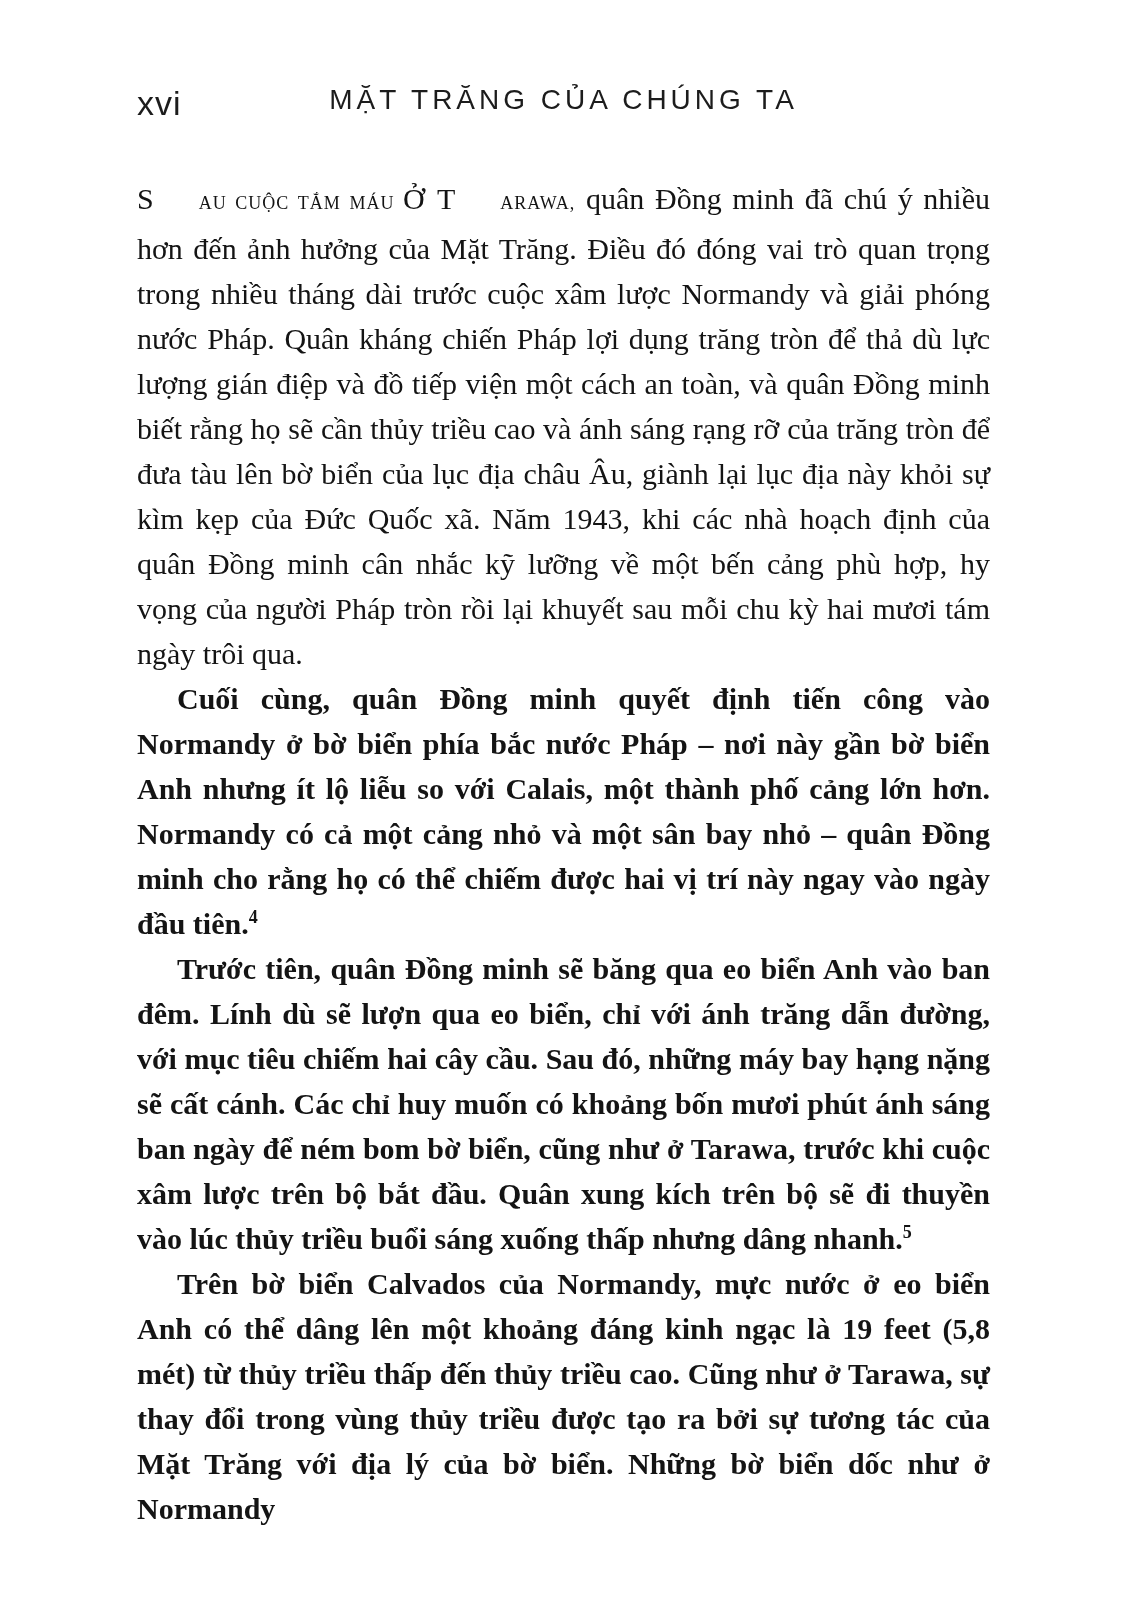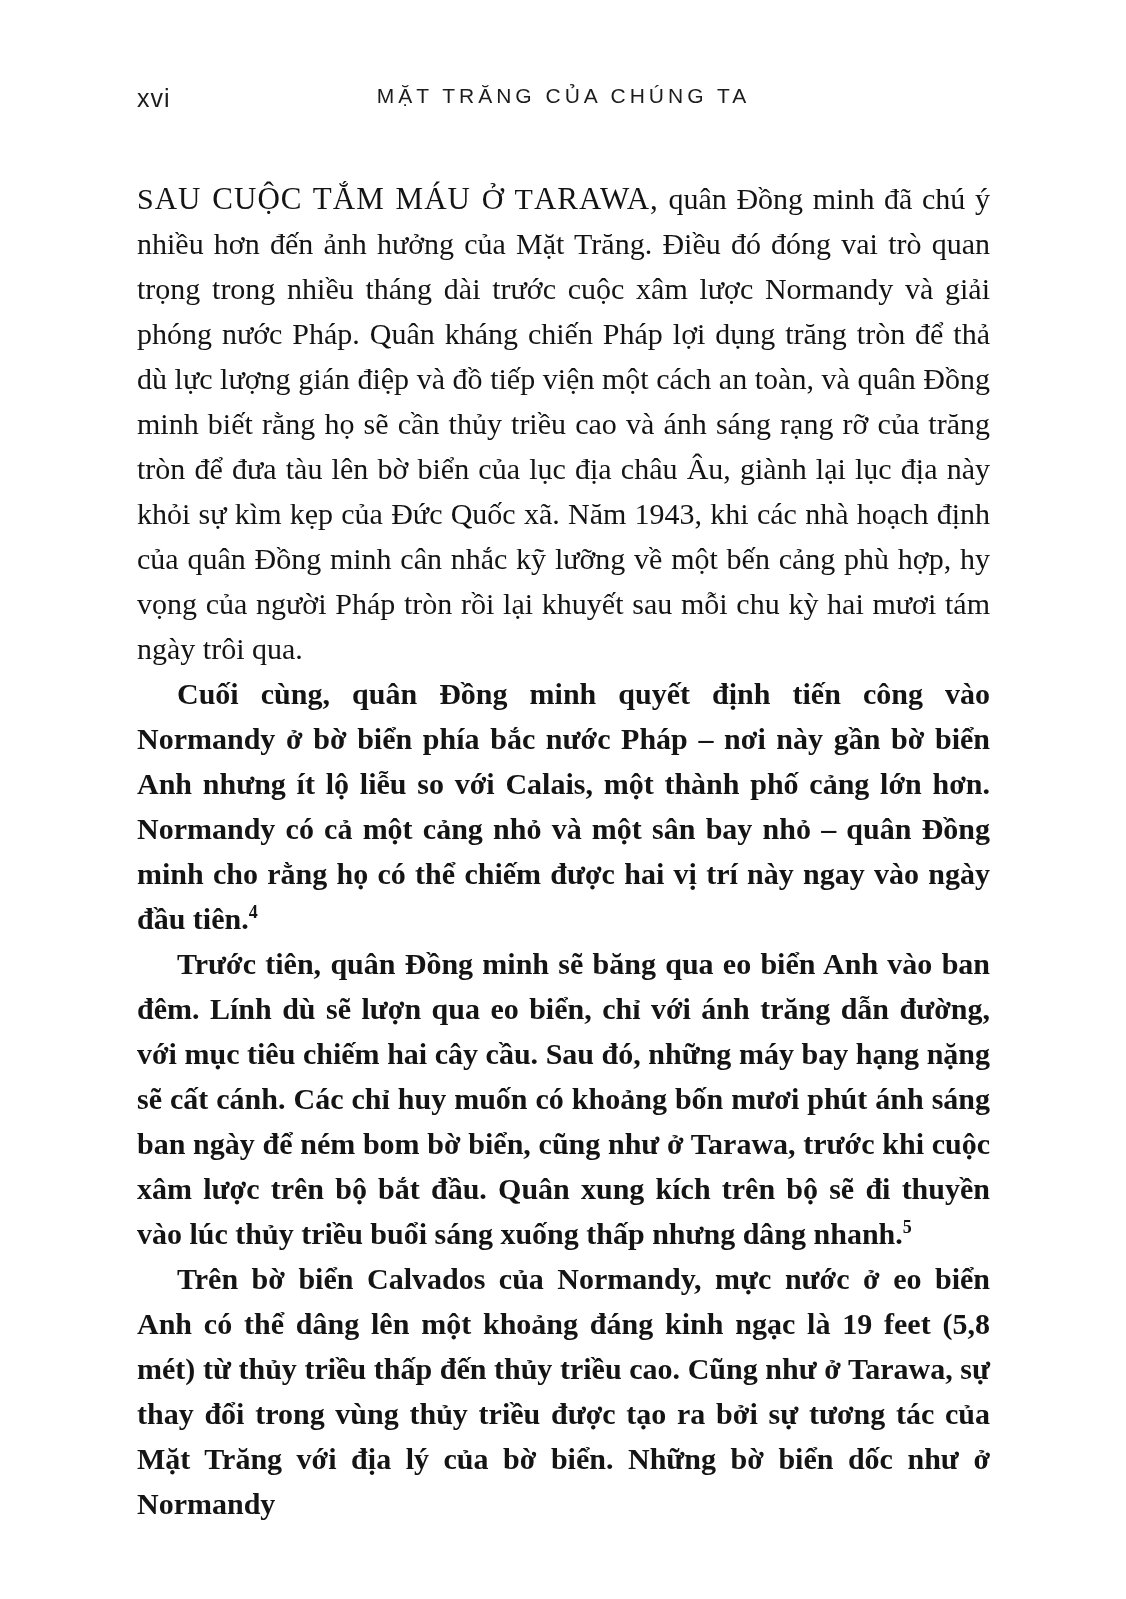--- a/index.html
+++ b/index.html
@@ -25,30 +25,30 @@
   }
   .running-head {
     position: relative;
     height: 34px;
   }
   .page-number {
     position: absolute;
     left: 0;
     top: 0;
     font-family: "Liberation Sans", sans-serif;
-    font-size: 25px;
+    font-size: 34px;
     font-weight: 400;
     letter-spacing: 1px;
     color: #1c1c1c;
   }
   .running-title {
     display: block;
     text-align: center;
     font-family: "Liberation Sans", sans-serif;
-    font-size: 21px;
+    font-size: 28px;
     font-weight: 400;
     letter-spacing: 4px;
     color: #1c1c1c;
     white-space: nowrap;
   }
   .page-body {
     margin-top: 58px;
     width: 853px;
     font-size: 30px;
     line-height: 45px;
@@ -61,22 +61,23 @@
   }
   .page-body p.indent {
     text-indent: 40px;
     font-weight: bold;
   }
   .lead-cap {
     font-size: 30px;
     letter-spacing: 1px;
   }
   .lead-sc {
-    font-size: 31px;
+    font-size: 18px;
     letter-spacing: 1px;
+    margin-left: 44px;
   }
   sup.footnote-ref {
     font-size: 18px;
     line-height: 0;
     vertical-align: baseline;
     position: relative;
     top: -11px;
   }
 </style>
 </head>

